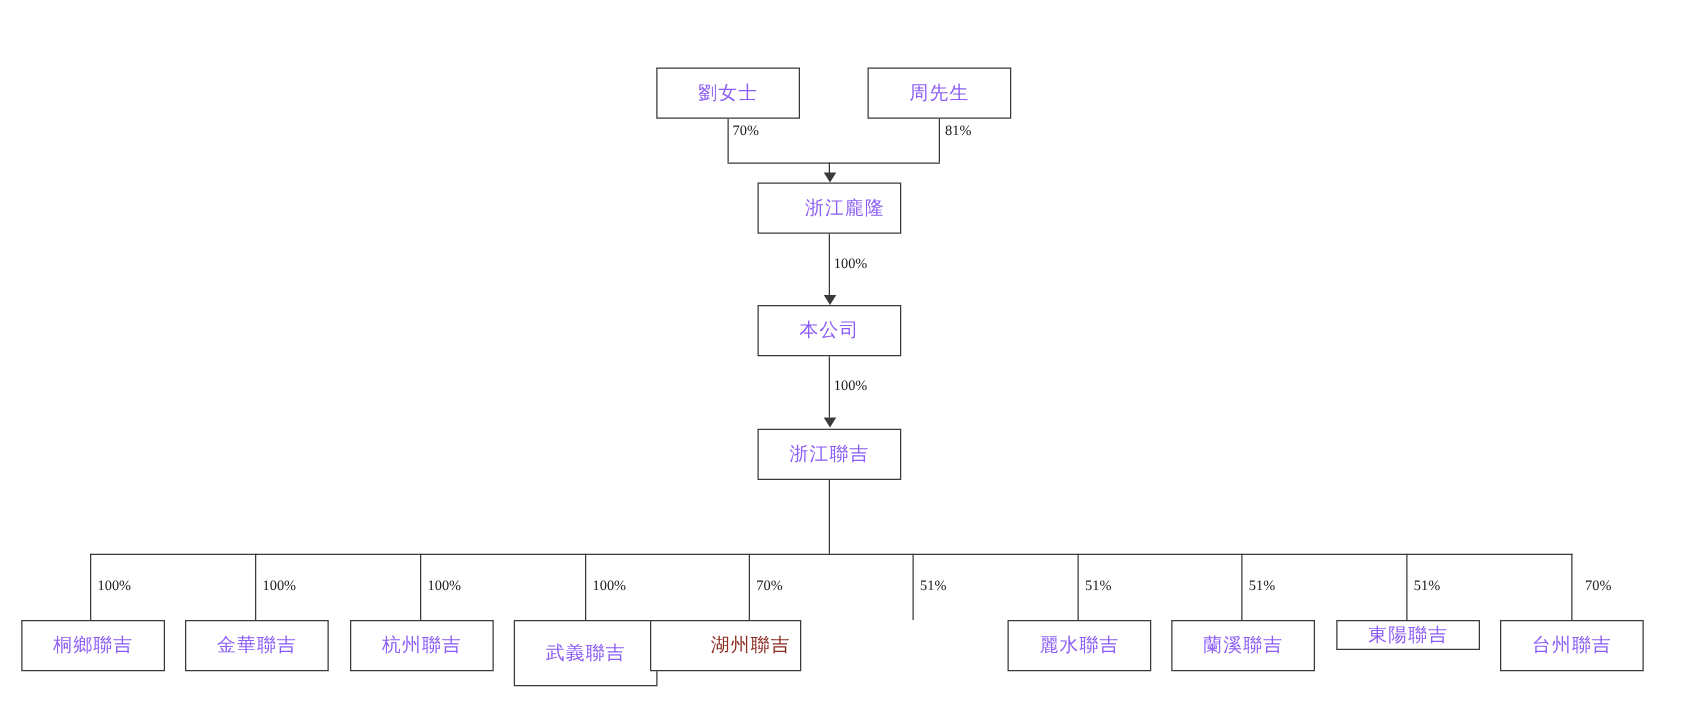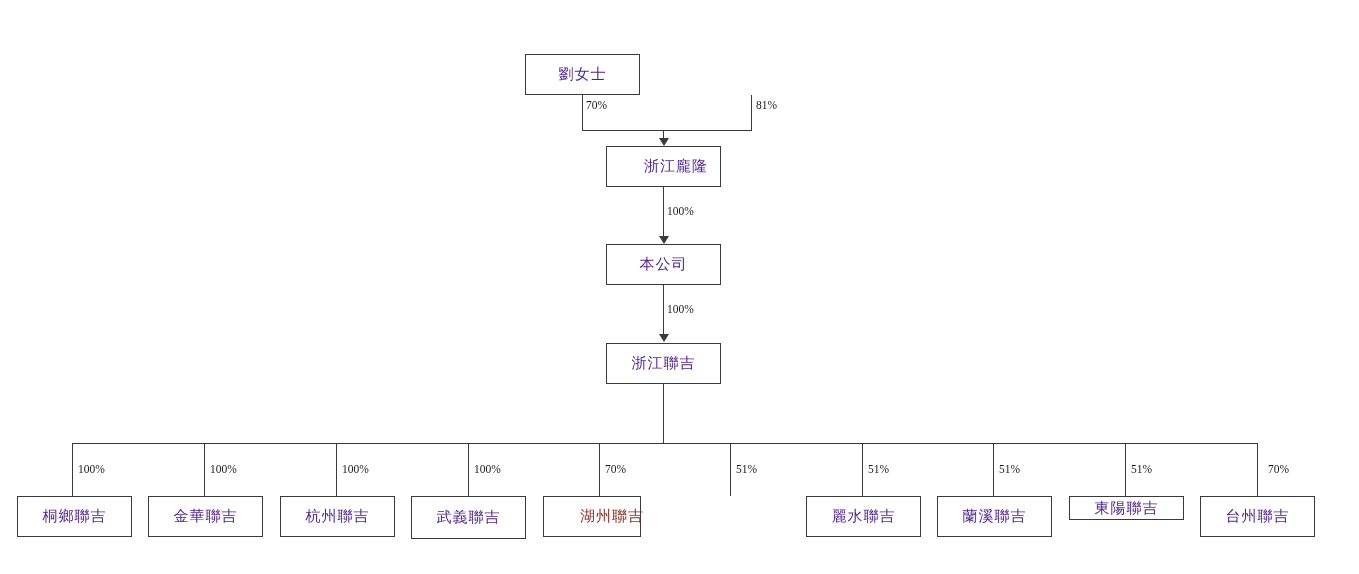--- a/index.html
+++ b/index.html
@@ -17,21 +17,21 @@
   }
   .node {
     position: absolute;
     box-sizing: border-box;
     border: 1px solid #3a3a3a;
     background: #ffffff;
     display: flex;
     align-items: center;
     justify-content: center;
     font-size: 15px;
-    color: #4c1d95;
+    color: #8b5cf6;
     letter-spacing: 1px;
     white-space: nowrap;
   }
   .node.red {
     color: #8c2b20;
   }
   .line {
     position: absolute;
     background: #3a3a3a;
   }
@@ -55,20 +55,23 @@
 </style>
 </head>
 <body>
 
 <div id="canvas">
 
   <div class="node" style="left:525px; top:54px; width:115px; height:41px;">
     <span>劉女士</span>
   </div>
 
+  <div class="node" style="left:694px; top:54px; width:115px; height:41px;">
+    <span>周先生</span>
+  </div>
 
   <div class="line v" style="left:582px; top:95px; height:35px;"></div>
   <div class="pct" style="left:586px; top:99px;">70%</div>
 
   <div class="line v" style="left:751px; top:95px; height:35px;"></div>
   <div class="pct" style="left:756px; top:99px;">81%</div>
 
   <div class="line h" style="left:582px; top:130px; width:170px;"></div>
 
   <div class="line v" style="left:663px; top:130px; height:10px;"></div>
@@ -122,24 +125,24 @@
 
   <div class="node" style="left:17px;   top:496px; width:115px; height:41px;">
     <span>桐鄉聯吉</span>
   </div>
   <div class="node" style="left:148px;  top:496px; width:115px; height:41px;">
     <span>金華聯吉</span>
   </div>
   <div class="node" style="left:280px;  top:496px; width:115px; height:41px;">
     <span>杭州聯吉</span>
   </div>
-  <div class="node" style="left:411px;  top:496px; width:115px; height:43px;">
+  <div class="node" style="left:411px;  top:496px; width:115px; height:53px;">
     <span>武義聯吉</span>
   </div>
-  <div class="node red" style="left:543px;  top:496px; width:98px; height:41px;padding-left:40px;">
+  <div class="node red" style="left:520px;  top:496px; width:121px; height:41px;padding-left:40px;">
     <span>湖州聯吉</span>
   </div>
   <div class="node" style="left:806px;  top:496px; width:115px; height:41px;">
     <span>麗水聯吉</span>
   </div>
   <div class="node" style="left:937px;  top:496px; width:115px; height:41px;">
     <span>蘭溪聯吉</span>
   </div>
   <div class="node" style="left:1069px; top:496px; width:115px; height:24px;">
     <span>東陽聯吉</span>

